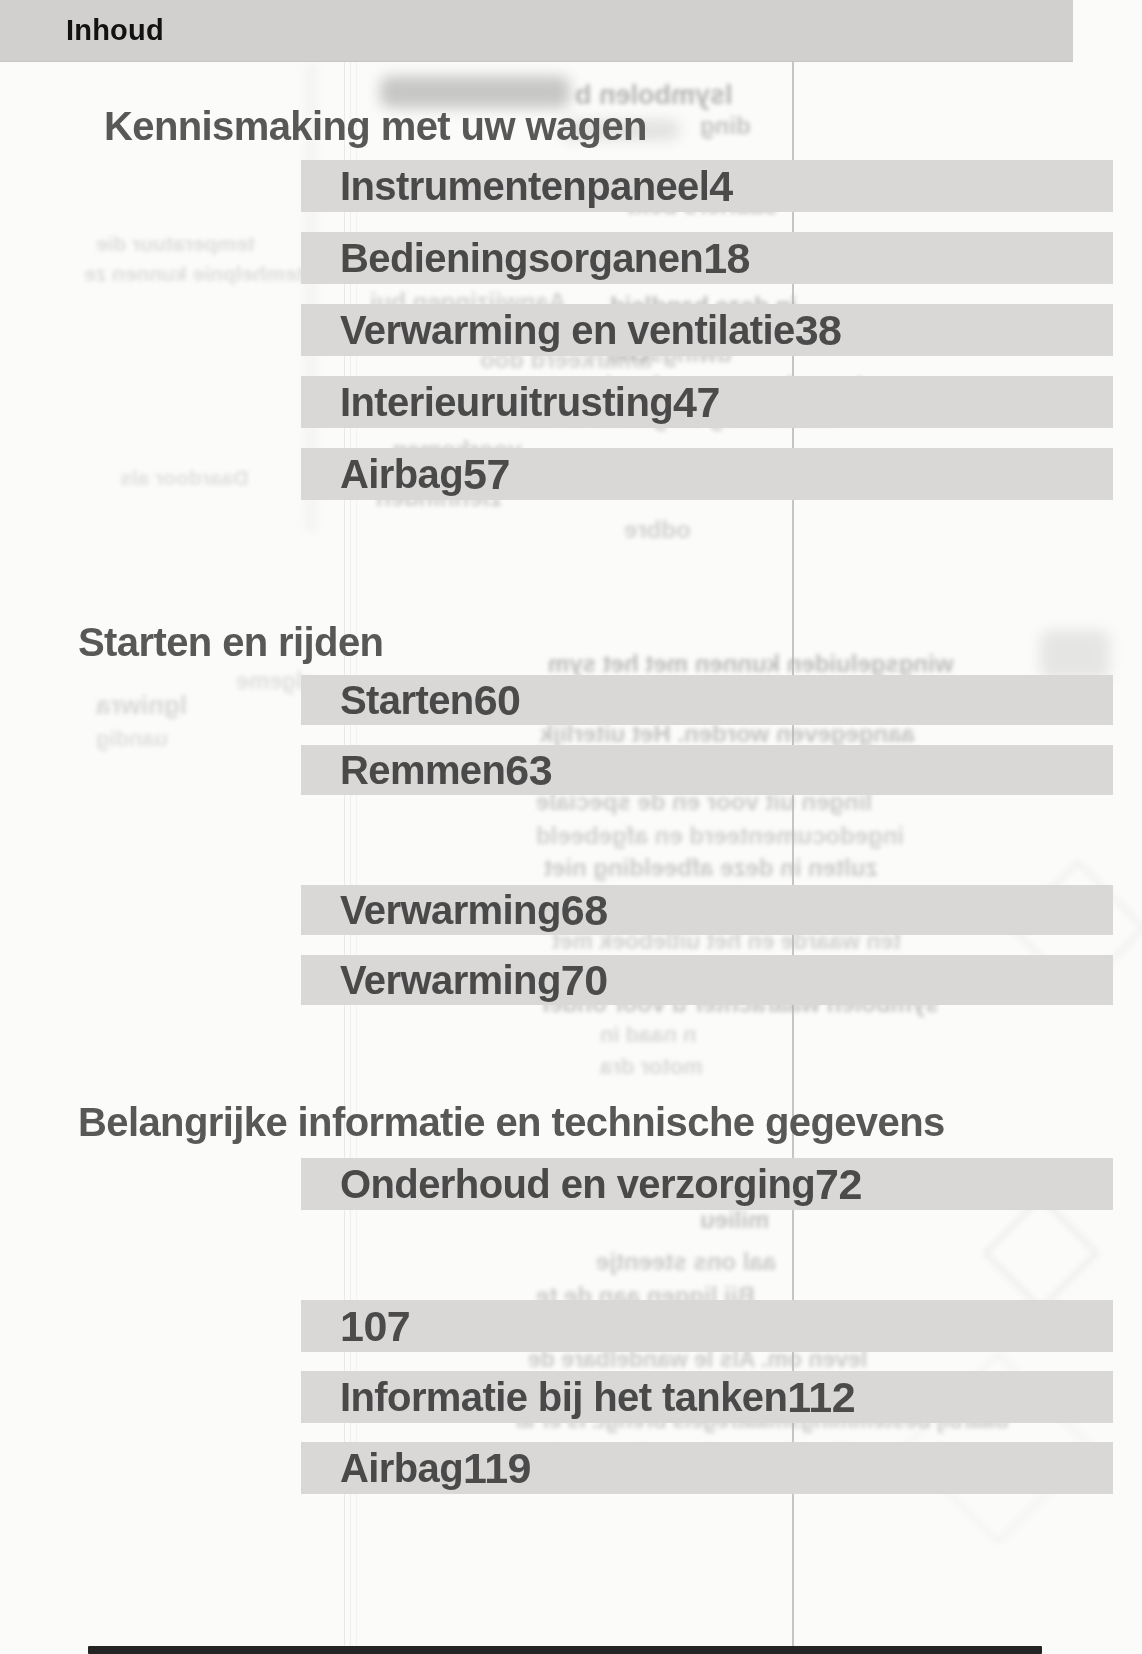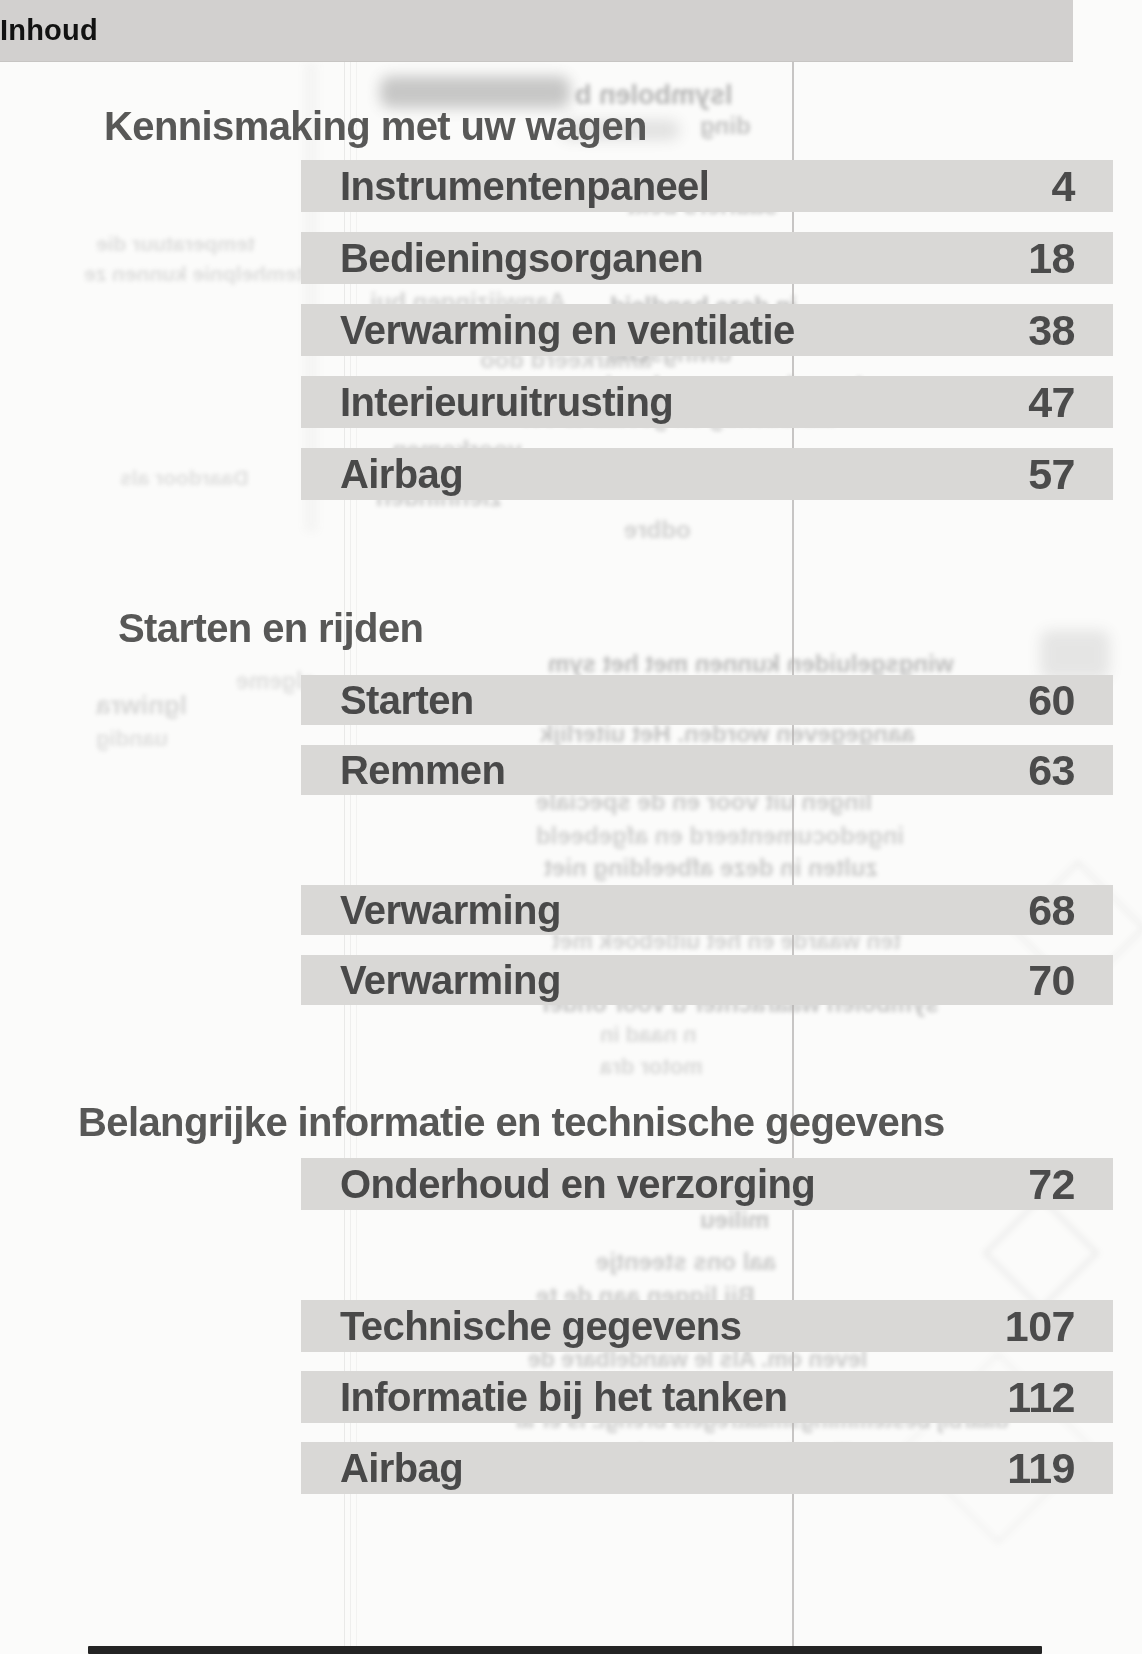--- a/index.html
+++ b/index.html
@@ -7,36 +7,36 @@
     position:relative;width:1142px;height:1654px;overflow:hidden;
     background:#fbfbfa;font-family:"Liberation Sans",sans-serif;
   }
   
   .header-bar{
     position:absolute;left:0;top:0;width:1073px;height:61px;
     background:#d2d0cf;border-bottom:1px solid #c7c5c3;
     display:flex;align-items:center;
   }
   .header-title{
-    font-size:29px;font-weight:bold;color:#121212;
+    margin-left:66px;font-size:29px;font-weight:bold;color:#121212;
     letter-spacing:0.2px;
   }
   
   .sec{
     position:absolute;left:78px;margin:0;white-space:nowrap;
     font-size:40px;font-weight:bold;color:#585857;letter-spacing:-0.6px;
   }
   .sec1{top:104px;margin-left:26px;}
-  .sec2{top:606px;margin-left:40px;}
+  .sec2{top:620px;}
   .sec3{top:1100px;}
   
   .row{
     position:absolute;left:301px;width:812px;height:52px;
     background:#d9d8d6;box-sizing:border-box;
-    display:flex;align-items:center;justify-content:space-between;
+    display:flex;align-items:center;
     padding:0 38px 0 39px;
   }
   .row.h50{height:50px;}
   .lbl{
     font-size:40px;font-weight:bold;color:#494949;letter-spacing:-0.6px;
     white-space:nowrap;
   }
   .pg{
     font-size:43px;font-weight:bold;color:#4b4b4b;letter-spacing:-0.5px;
   }
@@ -168,21 +168,20 @@
     <span class="lbl">Verwarming</span>
     <span class="pg">70</span>
   </div>
 
   <h2 class="sec sec3">Belangrijke informatie en technische gegevens</h2>
   <div class="row" style="top:1158px">
     <span class="lbl">Onderhoud en verzorging</span>
     <span class="pg">72</span>
   </div>
   <div class="row" style="top:1300px">
-    <span class="lbl">Technische gegevens</span>
     <span class="pg">107</span>
   </div>
   <div class="row" style="top:1371px">
     <span class="lbl">Informatie bij het tanken</span>
     <span class="pg">112</span>
   </div>
   <div class="row" style="top:1442px">
     <span class="lbl">Airbag</span>
     <span class="pg">119</span>
   </div>

